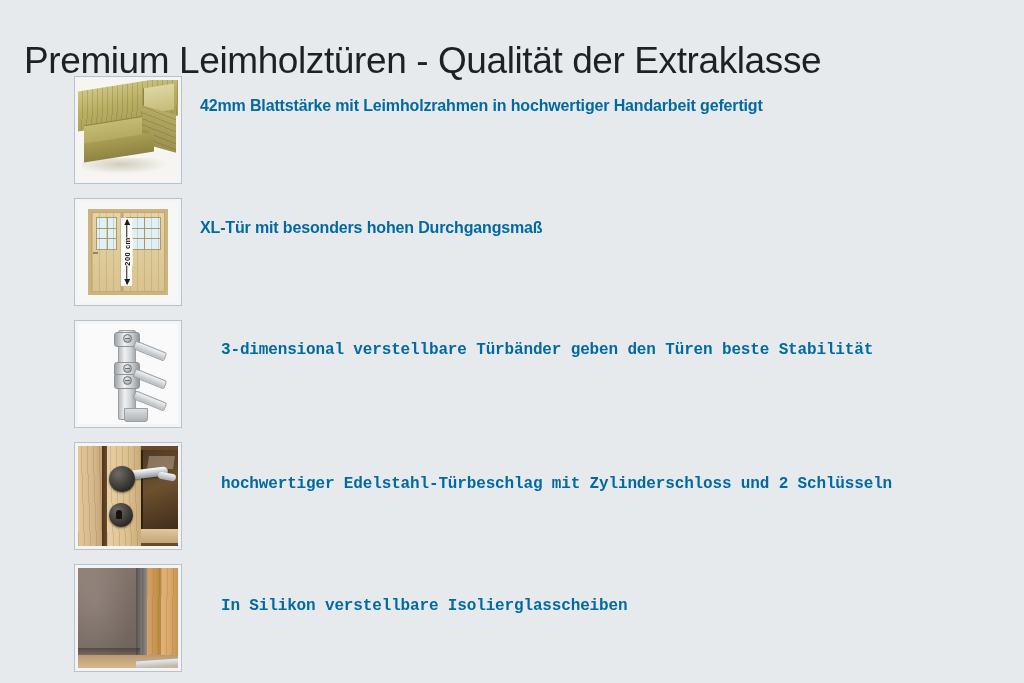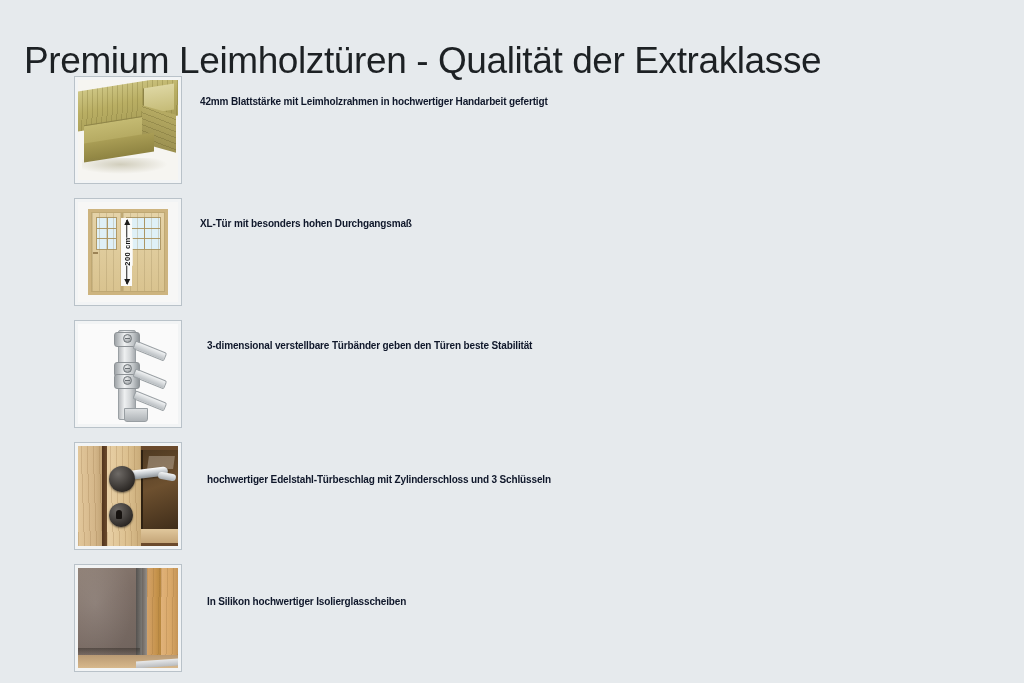--- a/index.html
+++ b/index.html
@@ -58,28 +58,28 @@
     top: 3px;
     right: 3px;
     bottom: 3px;
     overflow: hidden;
   }
 
   .feature-text {
     position: absolute;
     left: 200px;
     top: 18px;
-    font-size: 10px;
+    font-size: 16px;
     font-weight: bold;
-    color: #0f172a;
+    color: #0369a1;
     line-height: 1.52;
     letter-spacing: -0.15px;
     white-space: nowrap;
   }
-  .feature-row.indent .feature-text { left: 207px; }
+  .feature-row.indent .feature-text { left: 221px; font-family: Liberation Mono, monospace; }
   .feature-row.mid-align .feature-text { top: 30px; }
 
   
   .tb-frame-corner { width: 100%; height: 100%; background: #f6f5f1; position: relative; }
   .tb-frame-corner .top-rail {
     position: absolute; left: -6%; top: 4%; width: 106%; height: 40%;
     background: linear-gradient(175deg, #cfc786 0%, #b9ae63 48%, #a79d57 100%);
     transform: skewY(-9deg);
   }
   .tb-frame-corner .top-rail::after {
@@ -401,37 +401,37 @@
           <div class="sill"></div>
           <div class="lever"></div>
           <div class="lever-tip"></div>
           <div class="rosette r1"></div>
           <div class="rosette r2"></div>
           <div class="keyhole"></div>
         </div>
       </div>
     </div>
     <div class="feature-text">
-      <div>hochwertiger Edelstahl-Türbeschlag mit Zylinderschloss und 3 Schlüsseln</div>
+      <div>hochwertiger Edelstahl-Türbeschlag mit Zylinderschloss und 2 Schlüsseln</div>
     </div>
   </div>
 
   <div class="feature-row indent mid-align">
     <div class="thumb-frame">
       <div class="thumb-inner">
         <div class="tb-glass">
           <div class="pane-face"></div>
           <div class="spacer"></div>
           <div class="silicone"></div>
           <div class="bead"></div>
           <div class="post"></div>
           <div class="sill-shadow"></div>
           <div class="sill-b"></div>
           <div class="sill-metal"></div>
         </div>
       </div>
     </div>
     <div class="feature-text">
-      <div>In Silikon hochwertiger Isolierglasscheiben</div>
+      <div>In Silikon verstellbare Isolierglasscheiben</div>
     </div>
   </div>
 
 </div>
 
 </body></html>

